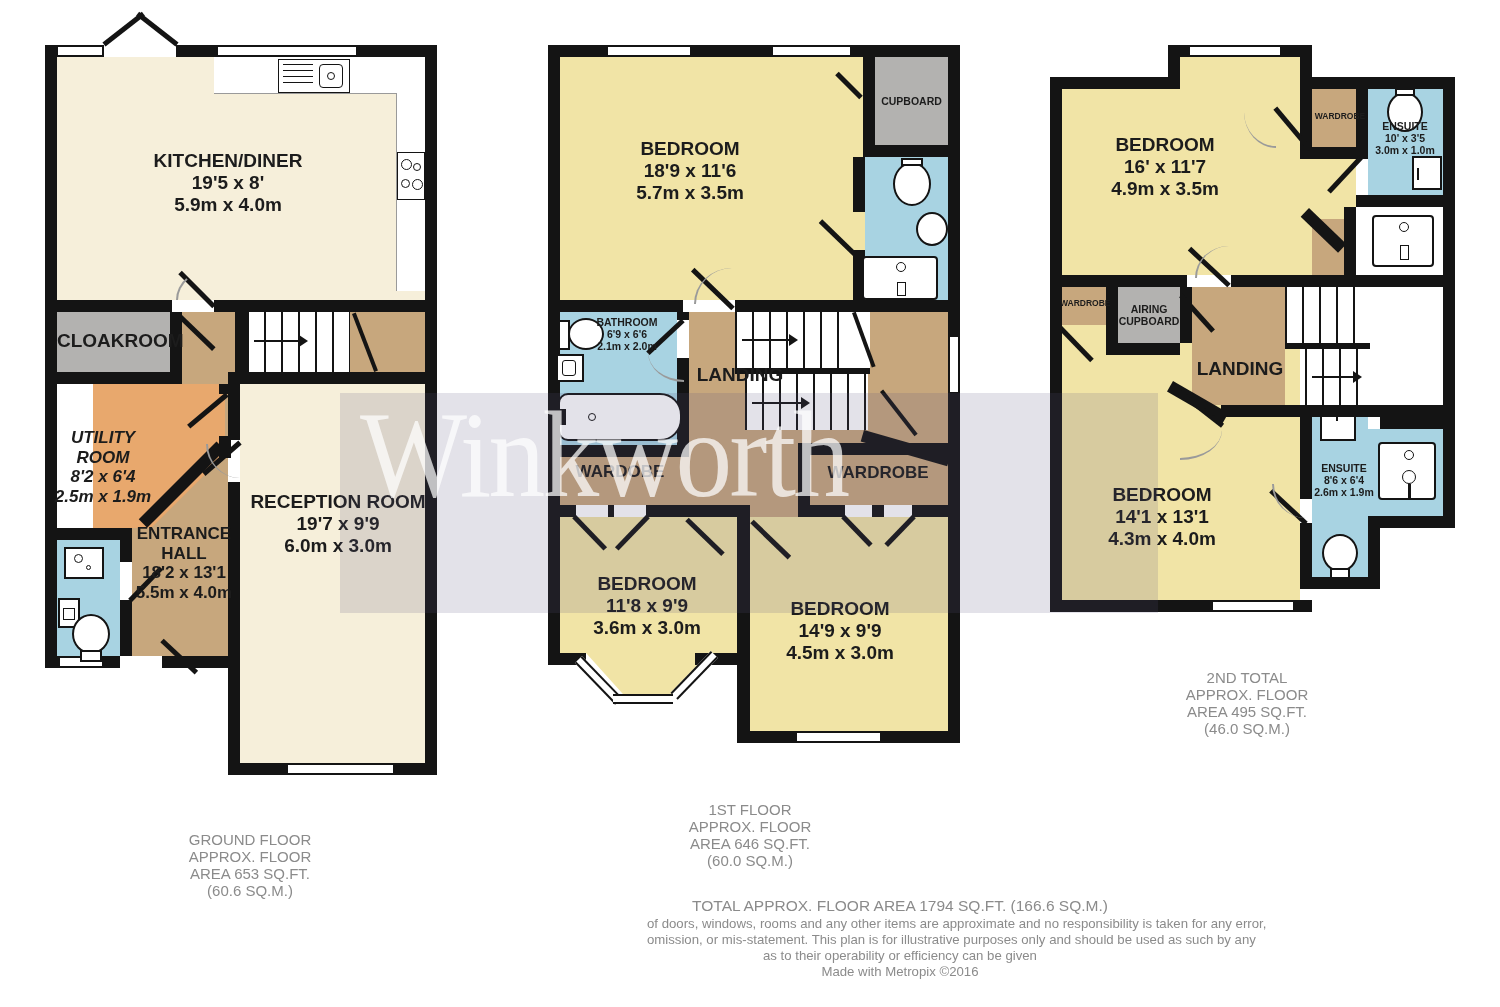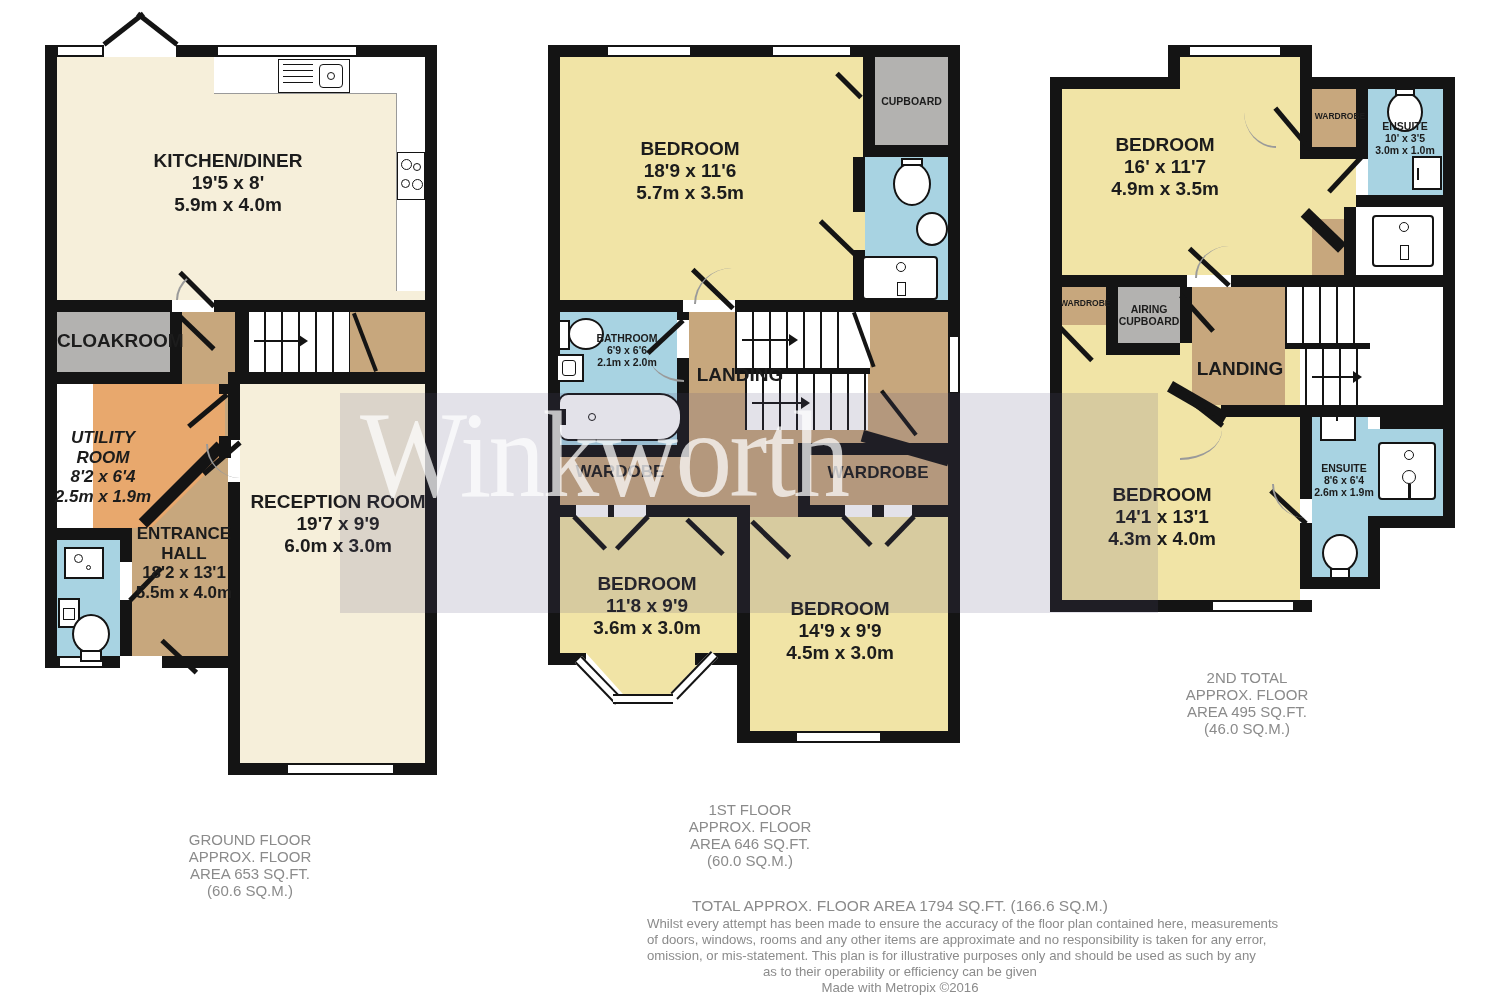--- a/index.html
+++ b/index.html
@@ -236,21 +236,21 @@
     <div class="door" style="left:752px;top:519px;width:52px;transform:rotate(44deg);"></div>
 
     <div class="rlabel rl-lg" style="left:590px;top:138px;width:200px;">
       <div>BEDROOM</div>
       <div>18'9 x 11'6</div>
       <div>5.7m x 3.5m</div>
     </div>
     <div class="rlabel rl-sm" style="left:875px;top:95px;width:73px;">
       <div>CUPBOARD</div>
     </div>
-    <div class="rlabel rl-sm" style="left:582px;top:332px;width:90px;">
+    <div class="rlabel rl-sm" style="left:582px;top:316px;width:90px;">
       <div>BATHROOM</div>
       <div>6'9 x 6'6</div>
       <div>2.1m x 2.0m</div>
     </div>
     <div class="rlabel rl-lg" style="left:688px;top:364px;width:104px;">
       <div>LANDING</div>
     </div>
     <div class="rlabel rl-md" style="left:560px;top:462px;width:120px;">
       <div>WARDOBE</div>
     </div>
@@ -409,20 +409,19 @@
   </div>
   <div class="flabel" style="left:1147px;top:669px;width:200px;">
     <div>2ND TOTAL</div>
     <div>APPROX. FLOOR</div>
     <div>AREA 495 SQ.FT.</div>
     <div>(46.0 SQ.M.)</div>
   </div>
 
   <div class="abs footer" style="left:600px;top:897px;width:600px;text-align:center;font-size:15.5px;">TOTAL APPROX. FLOOR AREA 1794 SQ.FT. (166.6 SQ.M.)</div>
   <div class="abs footer" style="left:647px;top:916px;width:506px;text-align:center;font-size:13.2px;line-height:16px;">
-    <div style="white-space:nowrap;">Whilst every attempt has been made to ensure the accuracy of the floor plan contained here, measurements</div>
     <div style="white-space:nowrap;">of doors, windows, rooms and any other items are approximate and no responsibility is taken for any error,</div>
     <div style="white-space:nowrap;">omission, or mis-statement. This plan is for illustrative purposes only and should be used as such by any</div>
     <div style="white-space:nowrap;">as to their operability or efficiency can be given</div>
     <div style="white-space:nowrap;">Made with Metropix ©2016</div>
   </div>
 
 </div>
 
 </body></html>

